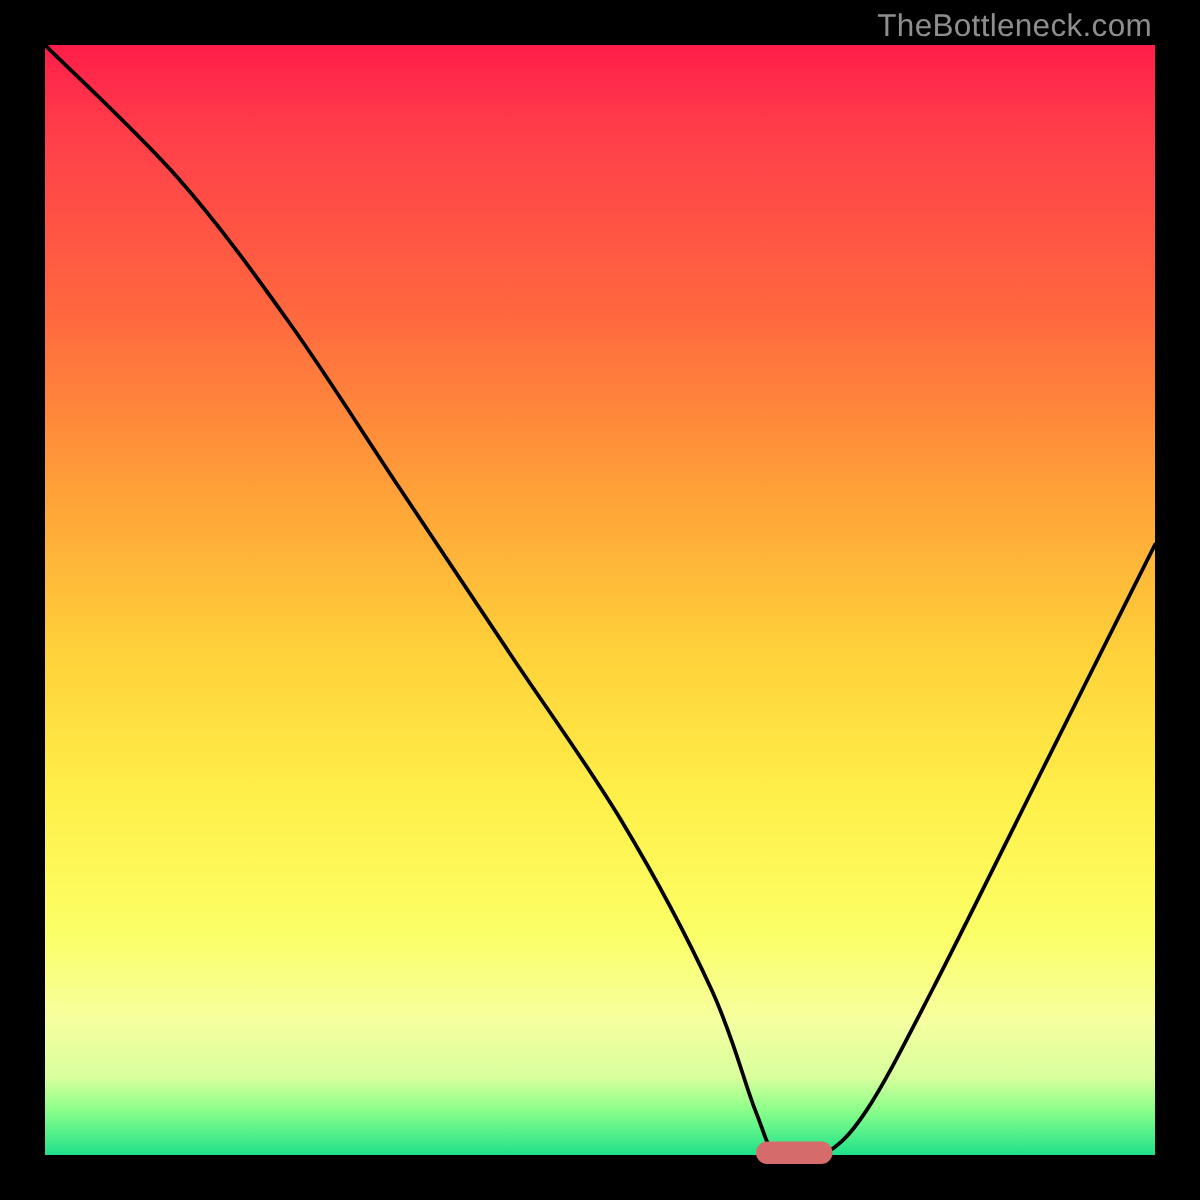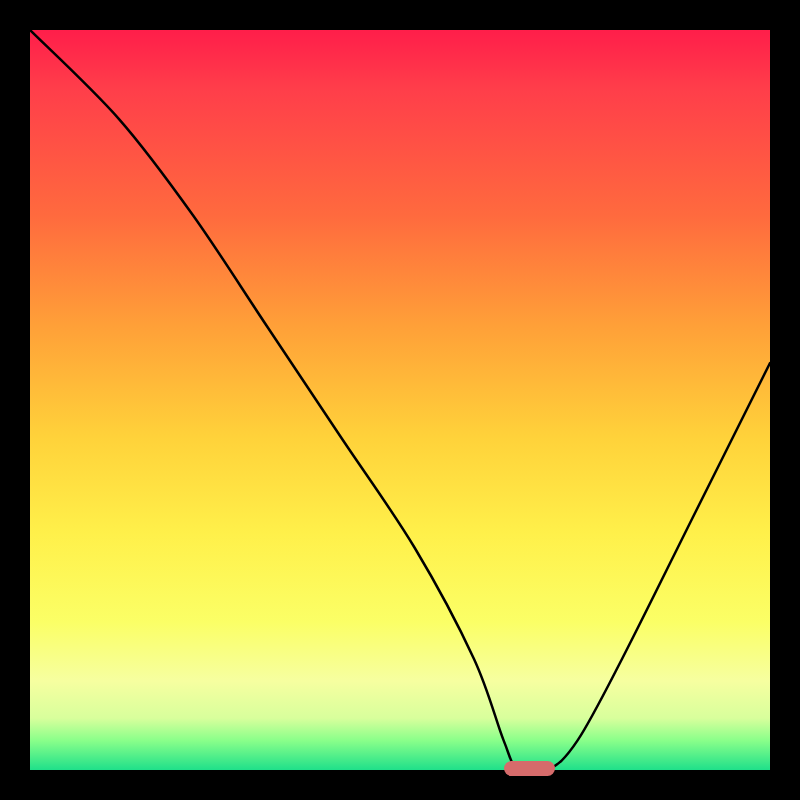--- a/index.html
+++ b/index.html
@@ -63,20 +63,21 @@
     width: 54px;
     height: 15px;
     border-radius: 8px;
     background: #d66b6b;
   }
 </style>
 </head>
 <body>
 
 <div class="frame">
+  <div class="watermark">TheBottleneck.com</div>
 
   <div class="plot">
     <svg class="curve" viewBox="0 0 740 740" preserveAspectRatio="none">
       <path id="curve-path" fill="none" stroke="#000000" stroke-width="2.5" stroke-linecap="round" stroke-linejoin="round" d="M 0 0 C 14.799999999999999 14.799999999999992, 61.66666666666666 57.966666666666626, 88.8 88.79999999999995 C 115.93333333333334 119.63333333333328, 138.13333333333335 150.46666666666667, 162.8 185 C 187.46666666666667 219.53333333333333, 212.13333333333335 259, 236.8 296 C 261.4666666666667 333, 286.1333333333333 370, 310.8 407 C 335.4666666666667 444, 362.6 481, 384.8 518 C 407 555, 429.2 596.9333333333334, 444 629 C 458.8 661.0666666666666, 466.20000000000005 691.9, 473.6 710.4 C 481 728.9, 481.00000000000006 735.0666666666666, 488.40000000000003 740 C 495.8 744.9333333333334, 508.1333333333333 744.9333333333334, 518 740 C 527.8666666666667 735.0666666666666, 535.2666666666667 728.9, 547.6 710.4 C 559.9333333333334 691.9, 572.2666666666667 667.2333333333333, 592 629 C 611.7333333333333 590.7666666666667, 641.3333333333334 530.3333333333334, 666 481 C 690.6666666666666 431.66666666666663, 727.6666666666666 357.66666666666663, 740 332.99999999999994"></path>
     </svg>
     <div id="marker" class="marker" style="left: 473.6px; width: 51.8px; top: 731px; background: rgb(214, 107, 107);"></div>
   </div>
 </div>
 
 </body></html>

